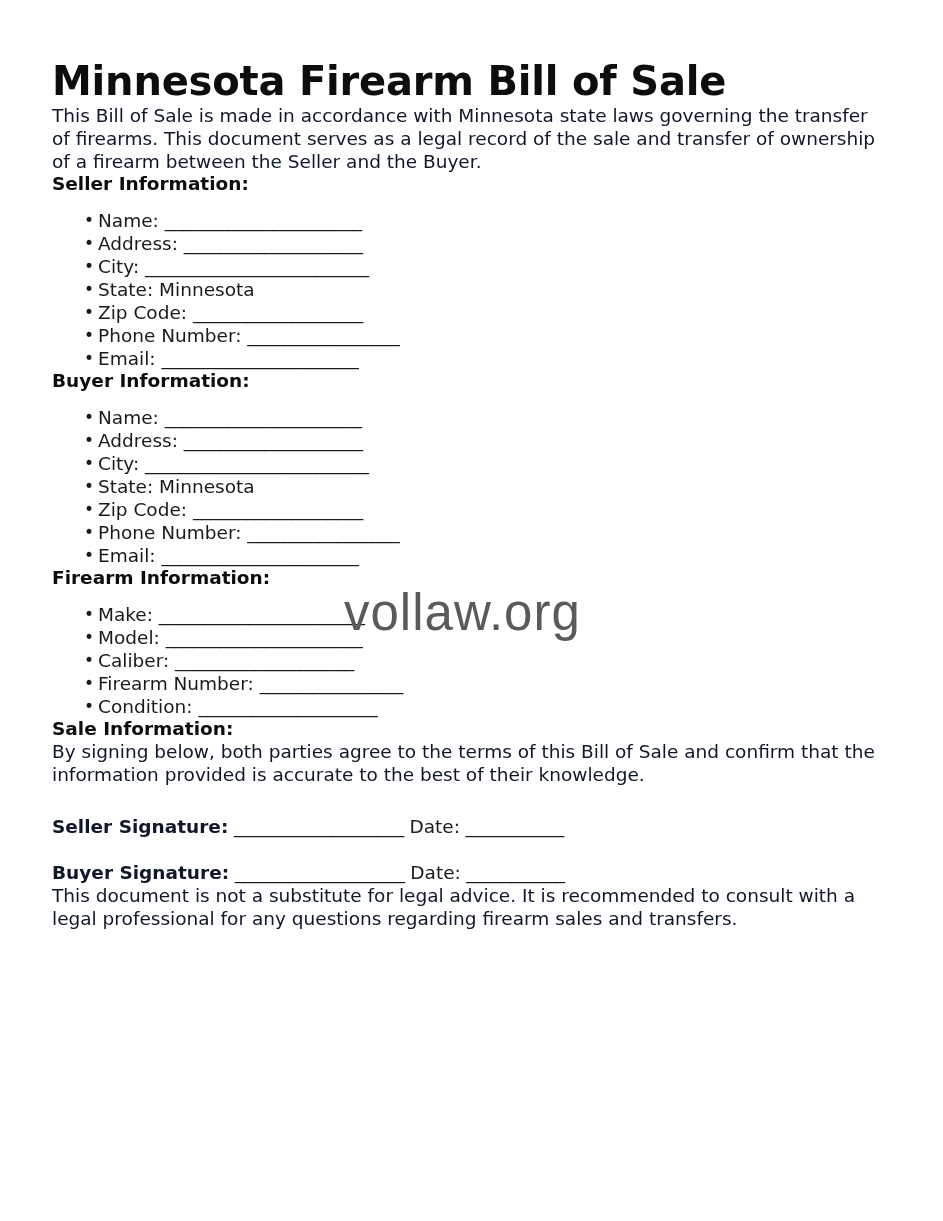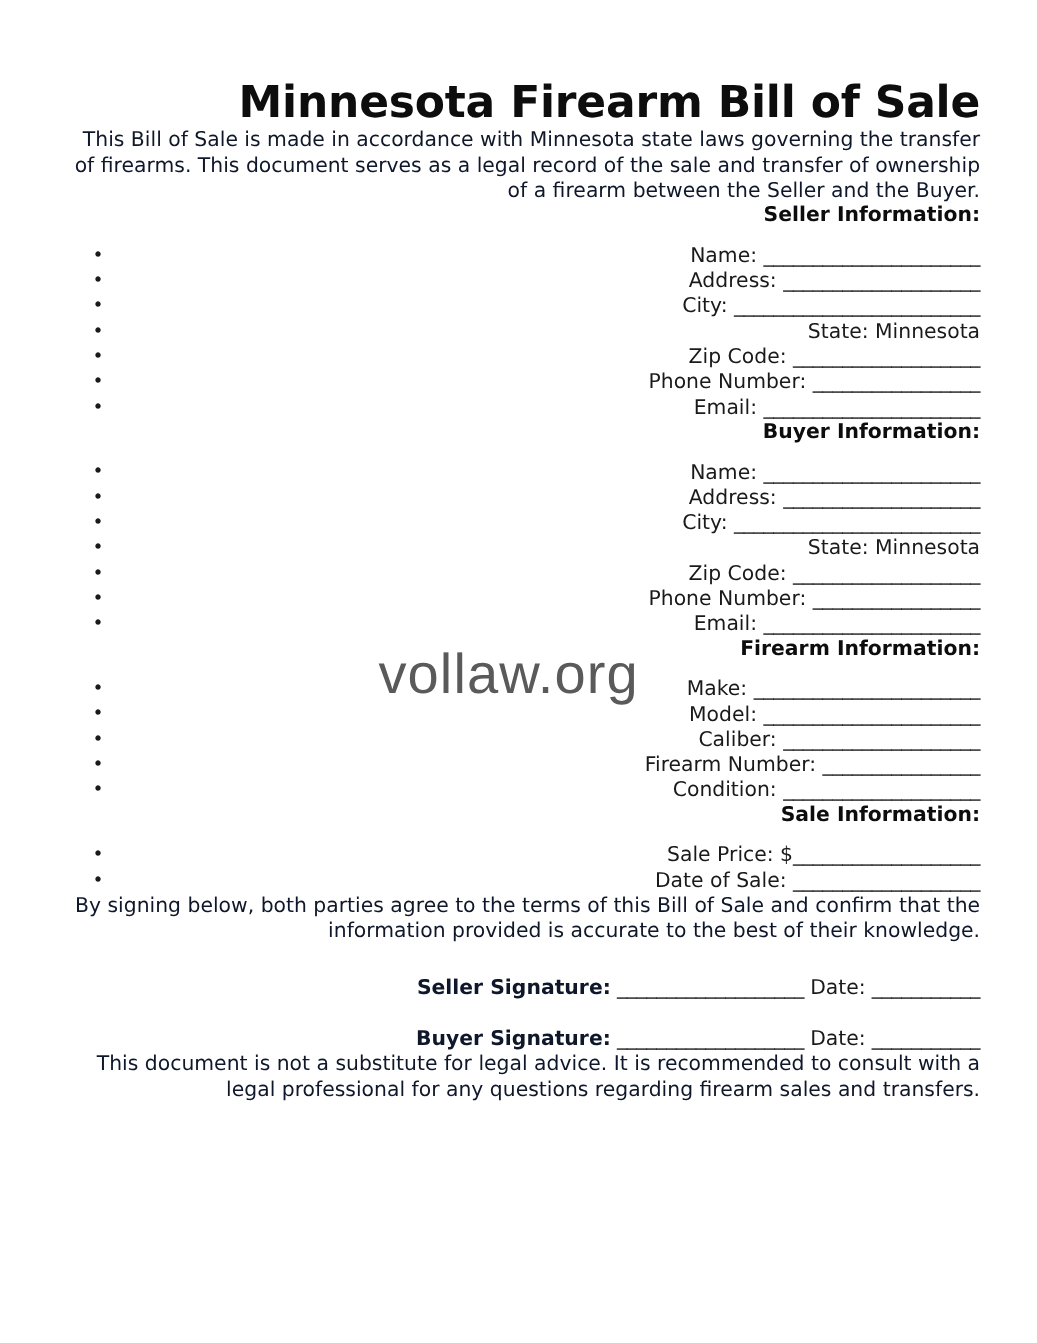--- a/index.html
+++ b/index.html
@@ -12,26 +12,25 @@
     width: 943px;
     height: 1221px;
     position: relative;
     overflow: hidden;
     font-family: "DejaVu Sans", "Liberation Sans", sans-serif;
     color: #111111;
     -webkit-font-smoothing: antialiased;
   }
   .page {
     position: absolute;
-    left: 0; top: 12px;
+    left: 0; top: 0;
     width: 943px;
     height: 1068px;
     box-sizing: border-box;
     padding: 0 52px;
-    text-align: right;
   }
   .doc-title {
     margin: 0;
     padding-top: 58px;
     font-size: 40px;
     font-weight: bold;
     letter-spacing: -0.2px;
     line-height: 1.15;
     color: #0d0d0d;
   }
@@ -146,24 +145,20 @@
   <h2 class="section-heading sec-firearm">Firearm Information:</h2>
   <ul class="field-list">
     <li><span>Make: </span><span class="blank">_______________________</span></li>
     <li><span>Model: </span><span class="blank">______________________</span></li>
     <li><span>Caliber: </span><span class="blank">____________________</span></li>
     <li><span>Firearm Number: </span><span class="blank">________________</span></li>
     <li><span>Condition: </span><span class="blank">____________________</span></li>
   </ul>
 
   <h2 class="section-heading sec-sale">Sale Information:</h2>
-  <ul class="field-list">
-    <li><span>Sale Price: $</span><span class="blank">___________________</span></li>
-    <li><span>Date of Sale: </span><span class="blank">___________________</span></li>
-  </ul>
 
   <p class="para para-signing">By signing below, both parties agree to the terms of this Bill of Sale and confirm that the information provided is accurate to the best of their knowledge.</p>
 
   <div class="sig-row sig-seller">
     <span class="sig-label">Seller Signature:</span><span class="blank"> ___________________ </span><span class="sig-date-label">Date:</span><span class="blank"> ___________</span>
   </div>
 
   <div class="sig-row sig-buyer">
     <span class="sig-label">Buyer Signature:</span><span class="blank"> ___________________ </span><span class="sig-date-label">Date:</span><span class="blank"> ___________</span>
   </div>

